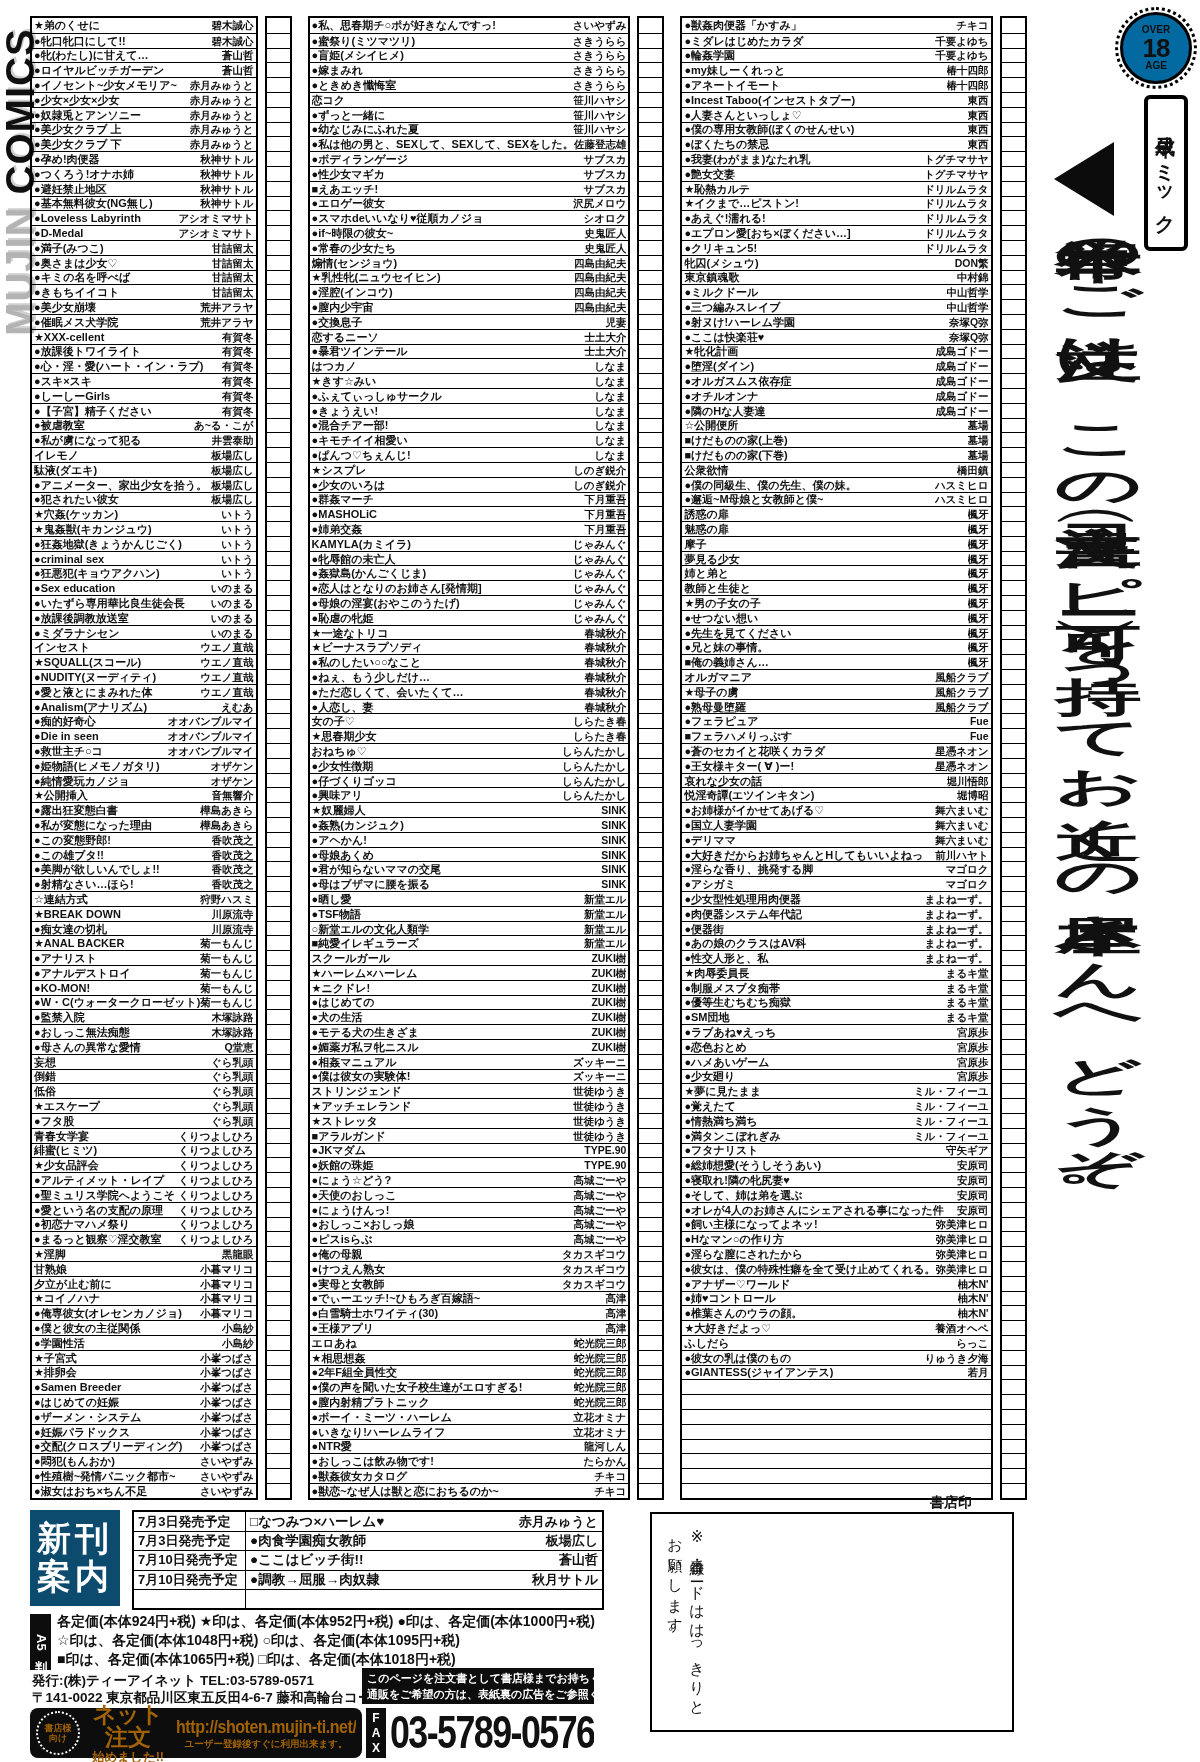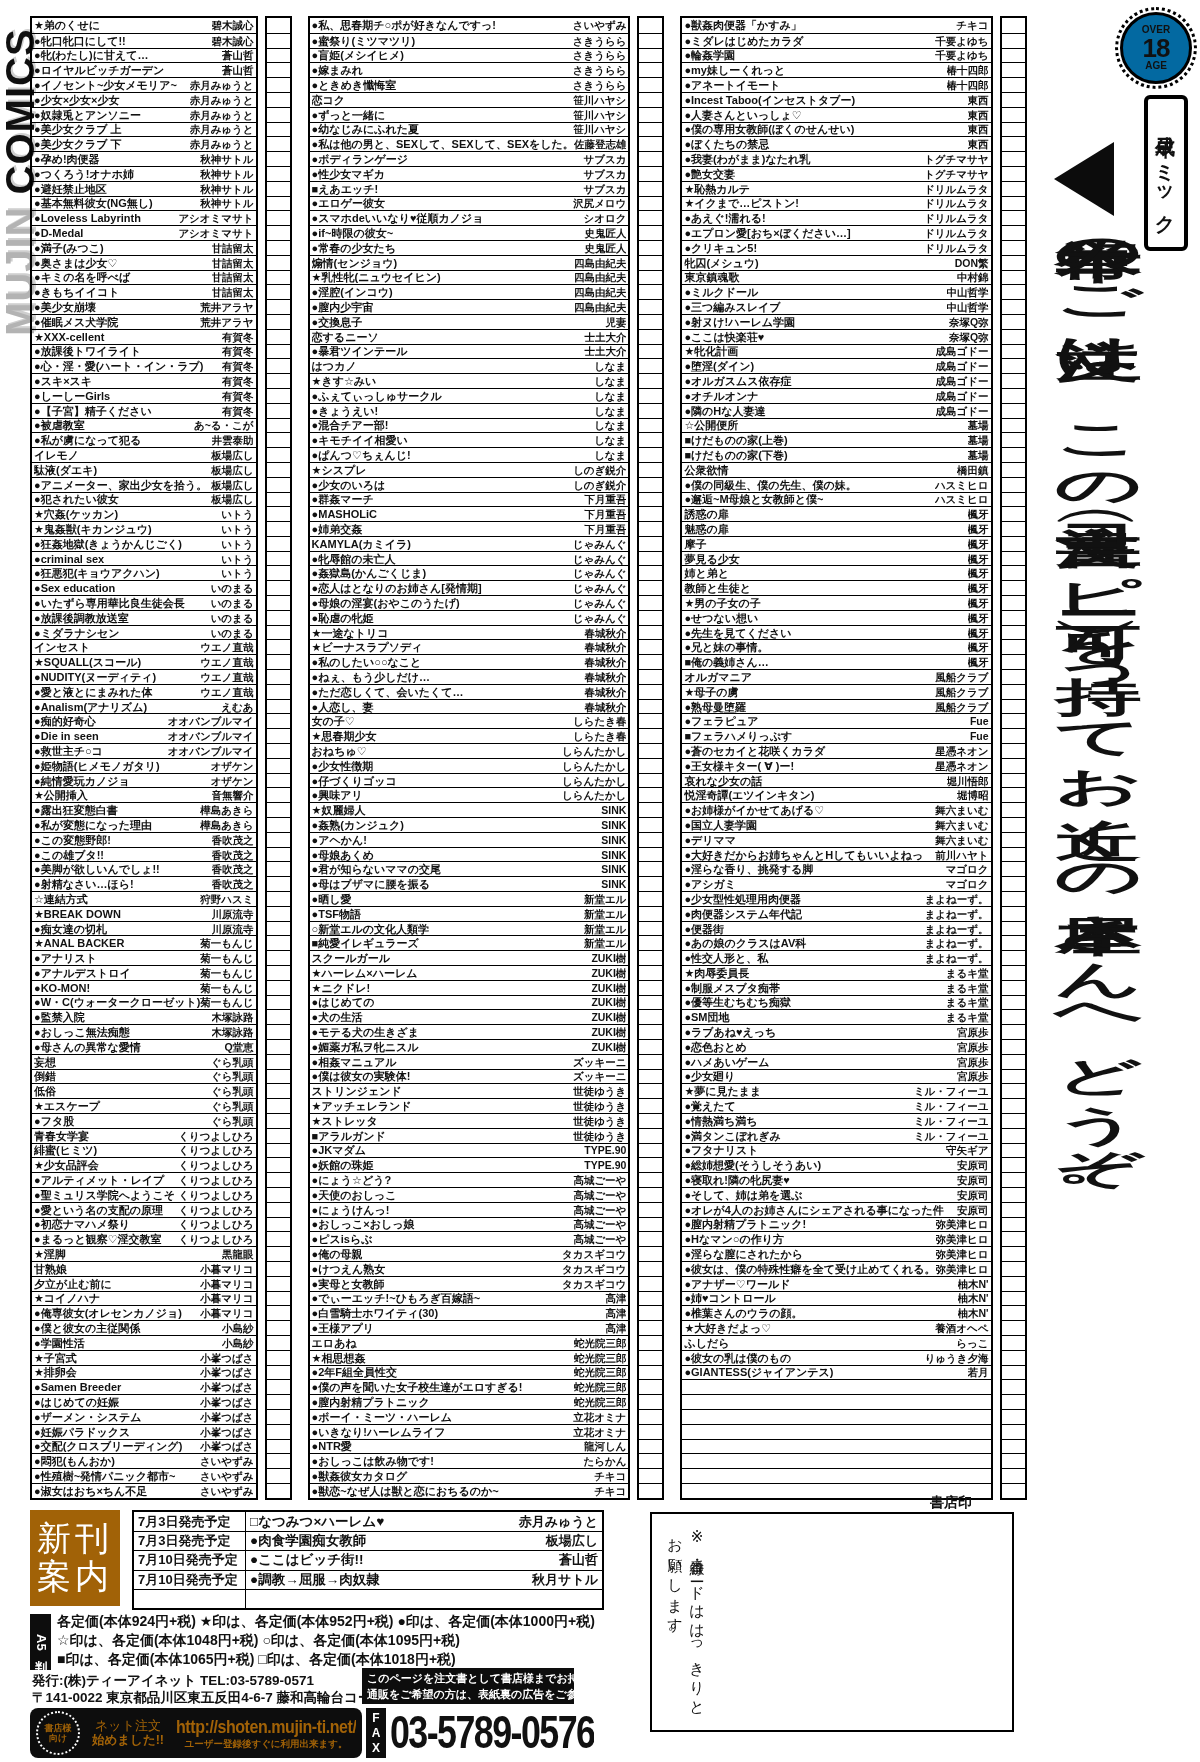--- a/index.html
+++ b/index.html
@@ -34,44 +34,44 @@
               display:flex;flex-direction:column;align-items:center;justify-content:center;line-height:1;}
   .age-circle .over{font-size:10px;font-weight:900;}
   .age-circle .n18{font-size:26px;font-weight:900;letter-spacing:-1px;}
   .age-circle .age{font-size:10px;font-weight:900;}
   .seinen{position:absolute;top:95px;right:12px;width:36px;height:148px;border:4px solid #000;border-radius:6px;
           background:#fff;display:flex;align-items:center;justify-content:center;
           writing-mode:vertical-rl;text-orientation:upright;font-size:20px;font-weight:900;letter-spacing:2px;}
   .arrow{position:absolute;top:142px;right:86px;width:60px;height:74px;background:#0c0c0c;
          clip-path:polygon(100% 0,100% 100%,0 50%);filter:drop-shadow(4px 4px 0 #bbb);}
   
-  .shinkan{position:absolute;left:30px;top:1510px;width:90px;height:96px;background:#a16207;color:#fff;
+  .shinkan{position:absolute;left:30px;top:1510px;width:90px;height:96px;background:#0c4a6e;color:#fff;
            display:flex;flex-direction:column;align-items:center;justify-content:center;gap:2px;
-           font-size:34px;font-weight:400;line-height:1.05;letter-spacing:4px;}
+           font-size:34px;font-weight:700;line-height:1.05;letter-spacing:4px;}
   .release{position:absolute;left:132px;top:1510px;width:468px;border:2px solid #000;}
   .rrow{display:flex;align-items:center;height:19.2px;box-sizing:border-box;border-top:1px solid #000;overflow:hidden;}
   .rrow:first-child{border-top:none;}
   .rdate{width:112px;flex:none;border-right:1px solid #000;align-self:stretch;display:flex;align-items:center;
          padding:0 4px;box-sizing:border-box;font-size:13px;font-weight:700;}
   .rtitle{flex:1;min-width:0;overflow:hidden;padding:12px 4px;font-size:13.5px;font-weight:700;}
   .rauthor{flex:none;max-width:150px;padding:0 4px;font-size:13px;font-weight:700;text-align:right;overflow:hidden;}
   .a5badge{position:absolute;left:30px;top:1614px;width:21px;height:56px;background:#0d0d0d;color:#fff;
            writing-mode:vertical-rl;text-orientation:mixed;display:flex;align-items:center;justify-content:center;
            font-size:13px;font-weight:900;}
   .prices{position:absolute;left:57px;top:1612px;width:545px;font-size:14px;font-weight:900;line-height:19px;white-space:nowrap;}
   .pubrow{position:absolute;left:32px;top:1672px;width:330px;font-size:13.5px;font-weight:700;line-height:17px;white-space:nowrap;}
-  .notice{position:absolute;left:362px;top:1668px;width:212px;background:#0d0d0d;color:#fff;
+  .notice{position:absolute;left:362px;top:1668px;width:232px;background:#0d0d0d;color:#fff;
           font-size:11px;font-weight:700;line-height:16px;padding:2px 5px;box-sizing:border-box;white-space:nowrap;}
   .netbar{position:absolute;left:30px;top:1708px;width:332px;height:50px;background:#0d0d0d;border-radius:8px;
           display:flex;align-items:center;padding:0 6px;box-sizing:border-box;gap:5px;color:#a16207;}
   .netbadge{flex:none;width:40px;height:40px;border-radius:50%;background:#0d0d0d;border:2px dotted #fff;
             display:flex;flex-direction:column;align-items:center;justify-content:center;
             font-size:9px;font-weight:700;line-height:10px;}
   .netword{flex:none;width:86px;text-align:center;line-height:1;}
-  .netword .l1{font-size:13px;font-weight:400;}
+  .netword .l1{font-size:23px;font-weight:700;}
   .netword .l2{font-size:12.5px;font-weight:900;margin-top:2px;}
   .neturl{flex:1;min-width:0;text-align:center;line-height:1;overflow:hidden;}
   .neturl .u1{font-size:18.5px;font-weight:900;letter-spacing:-0.5px;}
   .neturl .u2{font-size:9.5px;font-weight:700;margin-top:3px;}
   .faxstrip{position:absolute;left:366px;top:1708px;width:20px;height:50px;background:#0d0d0d;color:#fff;
             writing-mode:vertical-rl;text-orientation:upright;display:flex;align-items:center;justify-content:center;
             font-size:12px;font-weight:900;letter-spacing:1px;}
   .faxnum{position:absolute;left:390px;top:1706px;width:204px;height:52px;overflow:hidden;display:flex;align-items:center;}
   .faxnum .fit{font-size:46px;font-weight:900;letter-spacing:-2px;}
   .stamp-label{position:absolute;left:930px;top:1494px;font-size:14px;font-weight:700;}
@@ -1417,21 +1417,21 @@
         </div>
         <div class="row">
           <span class="cell-t"><span class="fit">●そして、姉は弟を選ぶ</span></span>
           <span class="cell-a"><span class="fit fit-r">安原司</span></span>
         </div>
         <div class="row">
           <span class="cell-t"><span class="fit">●オレが4人のお姉さんにシェアされる事になった件</span></span>
           <span class="cell-a"><span class="fit fit-r">安原司</span></span>
         </div>
         <div class="row">
-          <span class="cell-t"><span class="fit">●膣内射精プラトニック!</span></span>
+          <span class="cell-t"><span class="fit">●飼い主様になってよネッ!</span></span>
           <span class="cell-a"><span class="fit fit-r">弥美津ヒロ</span></span>
         </div>
         <div class="row">
           <span class="cell-t"><span class="fit">●Hなマン○の作り方</span></span>
           <span class="cell-a"><span class="fit fit-r">弥美津ヒロ</span></span>
         </div>
         <div class="row">
           <span class="cell-t"><span class="fit">●淫らな膣にされたから</span></span>
           <span class="cell-a"><span class="fit fit-r">弥美津ヒロ</span></span>
         </div>

